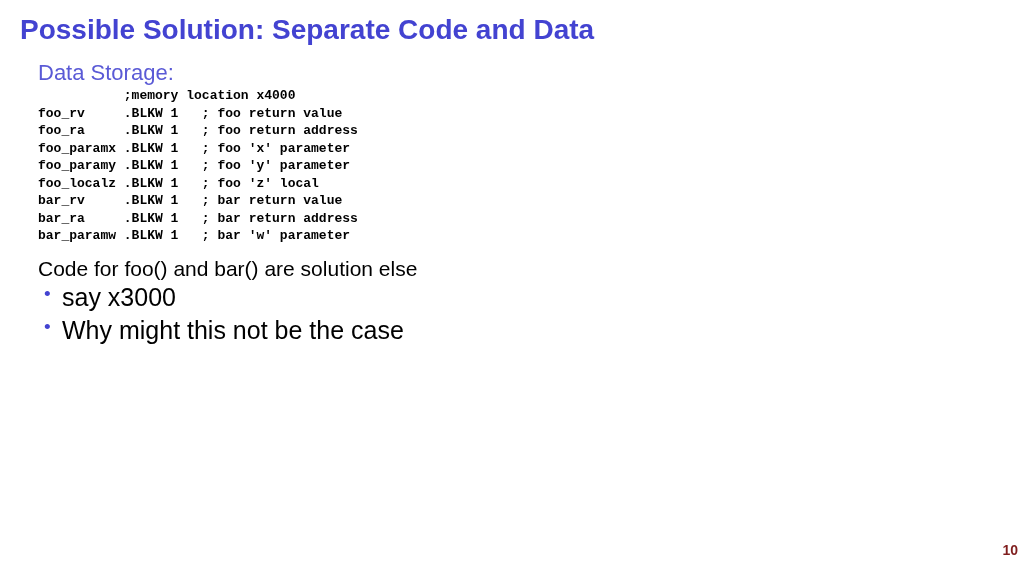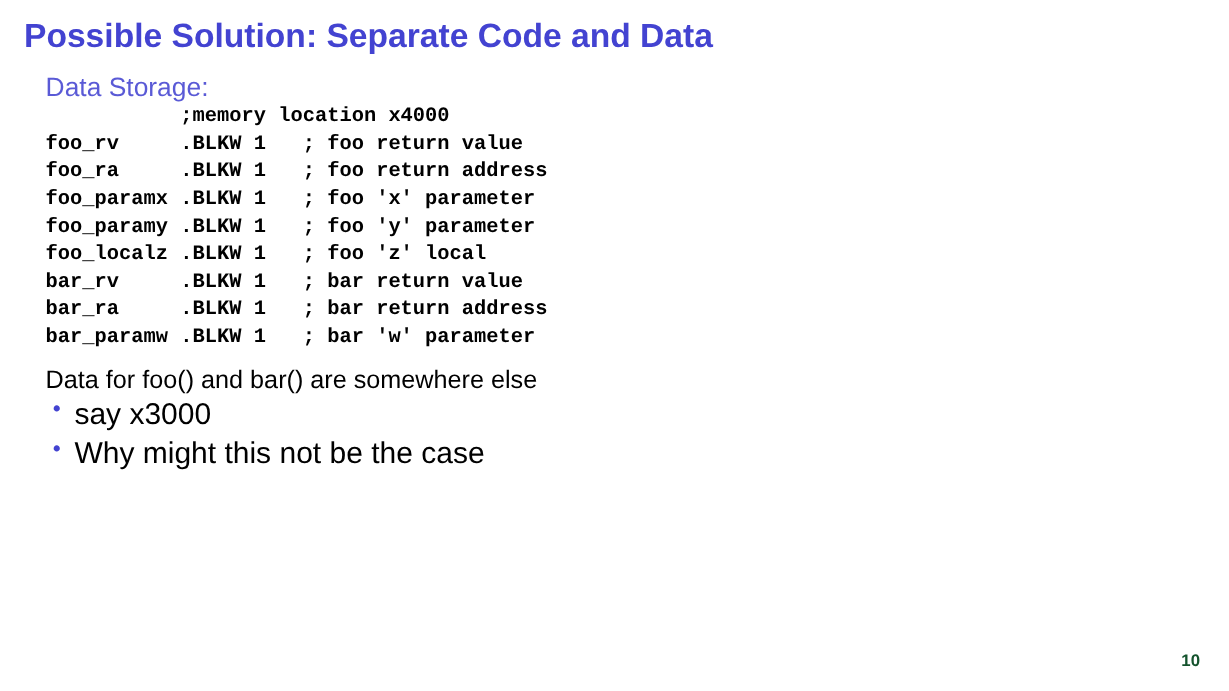--- a/index.html
+++ b/index.html
@@ -2,50 +2,50 @@
 <html><head>
 <meta charset="utf-8">
 <style>
   * { margin: 0; padding: 0; box-sizing: border-box; }
   html, body { width: 1024px; height: 576px; background: #fff; font-family: Arial, Helvetica, sans-serif; }
   .slide { width: 1024px; height: 572px; position: relative; padding: 14px 20px 0 20px; }
   .title { color: #4343d1; font-size: 28px; font-weight: bold; margin-bottom: 14px; }
   .subtitle { color: #5a5ad6; font-size: 22px; font-weight: normal; margin-left: 18px; margin-bottom: 1px; }
   .codeblock {
     font-family: "Courier New", Courier, monospace;
-    font-size: 17px;
+    font-size: 13px;
     font-weight: bold;
     white-space: pre;
     color: #000;
     margin-left: 18px;
     line-height: 1.35;
     margin-bottom: 12px;
   }
   .bodytext { color: #000; font-size: 21px; margin-left: 18px; margin-top: 6px; margin-bottom: 2px; }
   ul.bullets { list-style: none; margin-left: 24px; margin-top: 2px; margin-bottom: 4px; }
   ul.bullets li { position: relative; padding-left: 18px; font-size: 25px; color: #000; }
   ul.bullets li::before { content: "•"; position: absolute; left: 0; top: 0; color: #4343d1; font-size: 19px; }
-  .pagenum { position: absolute; right: 24px; bottom: 14px; font-size: 14px; font-weight: bold; color: #14532d; }
+  .pagenum { position: absolute; right: 6px; bottom: 14px; font-size: 14px; font-weight: bold; color: #7f1d1d; }
 </style>
 </head>
 <body>
 
 <div class="slide">
   <div class="title">Possible Solution: Separate Code and Data</div>
   <div class="subtitle">Data Storage:</div>
   <div class="codeblock">           ;memory location x4000
 foo_rv     .BLKW 1   ; foo return value
 foo_ra     .BLKW 1   ; foo return address
 foo_paramx .BLKW 1   ; foo 'x' parameter
 foo_paramy .BLKW 1   ; foo 'y' parameter
 foo_localz .BLKW 1   ; foo 'z' local
 bar_rv     .BLKW 1   ; bar return value
 bar_ra     .BLKW 1   ; bar return address
 bar_paramw .BLKW 1   ; bar 'w' parameter</div>
-  <div class="bodytext">Data for foo() and bar() are somewhere else</div>
+  <div class="bodytext">Code for foo() and bar() are solution else</div>
   <ul class="bullets">
     <li>say x3000</li>
   </ul>
   <ul class="bullets">
     <li>Why might this not be the case</li>
   </ul>
   <div class="pagenum">10</div>
 </div>
 
 </body></html>

